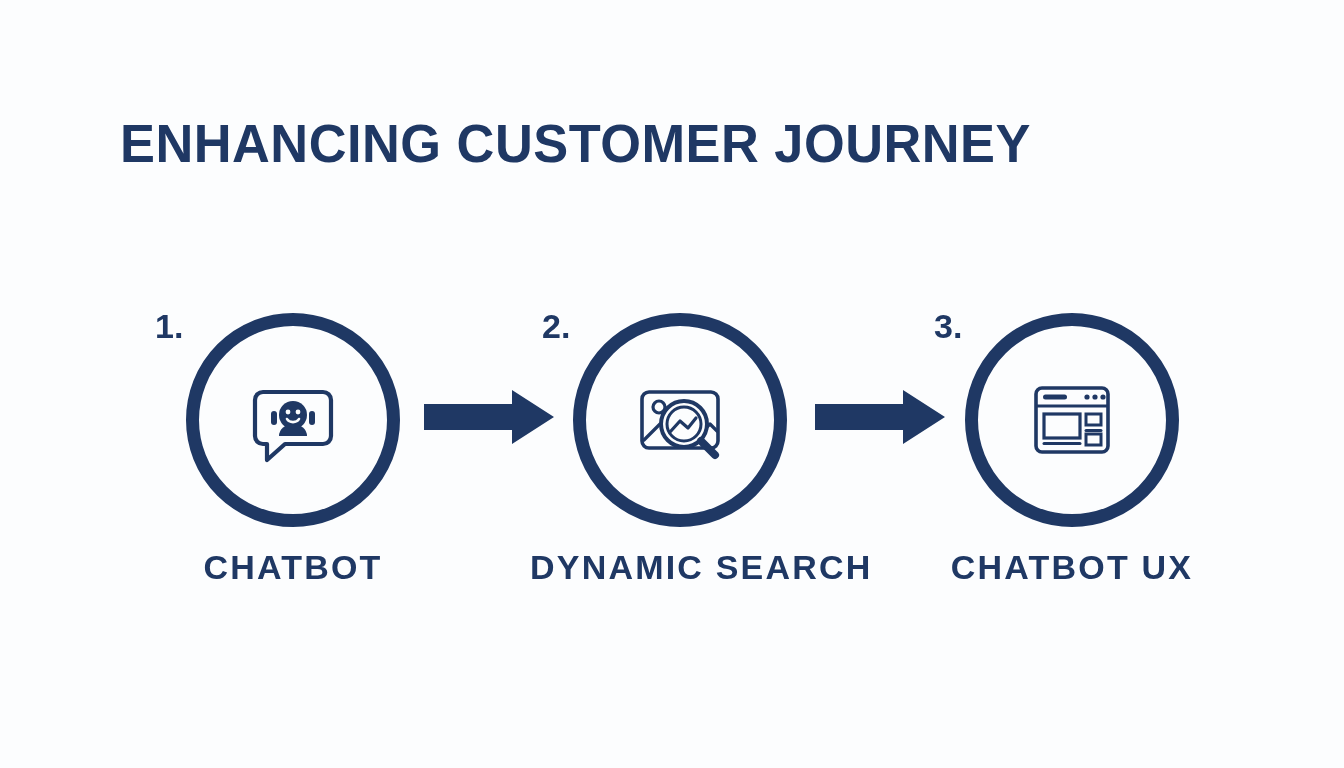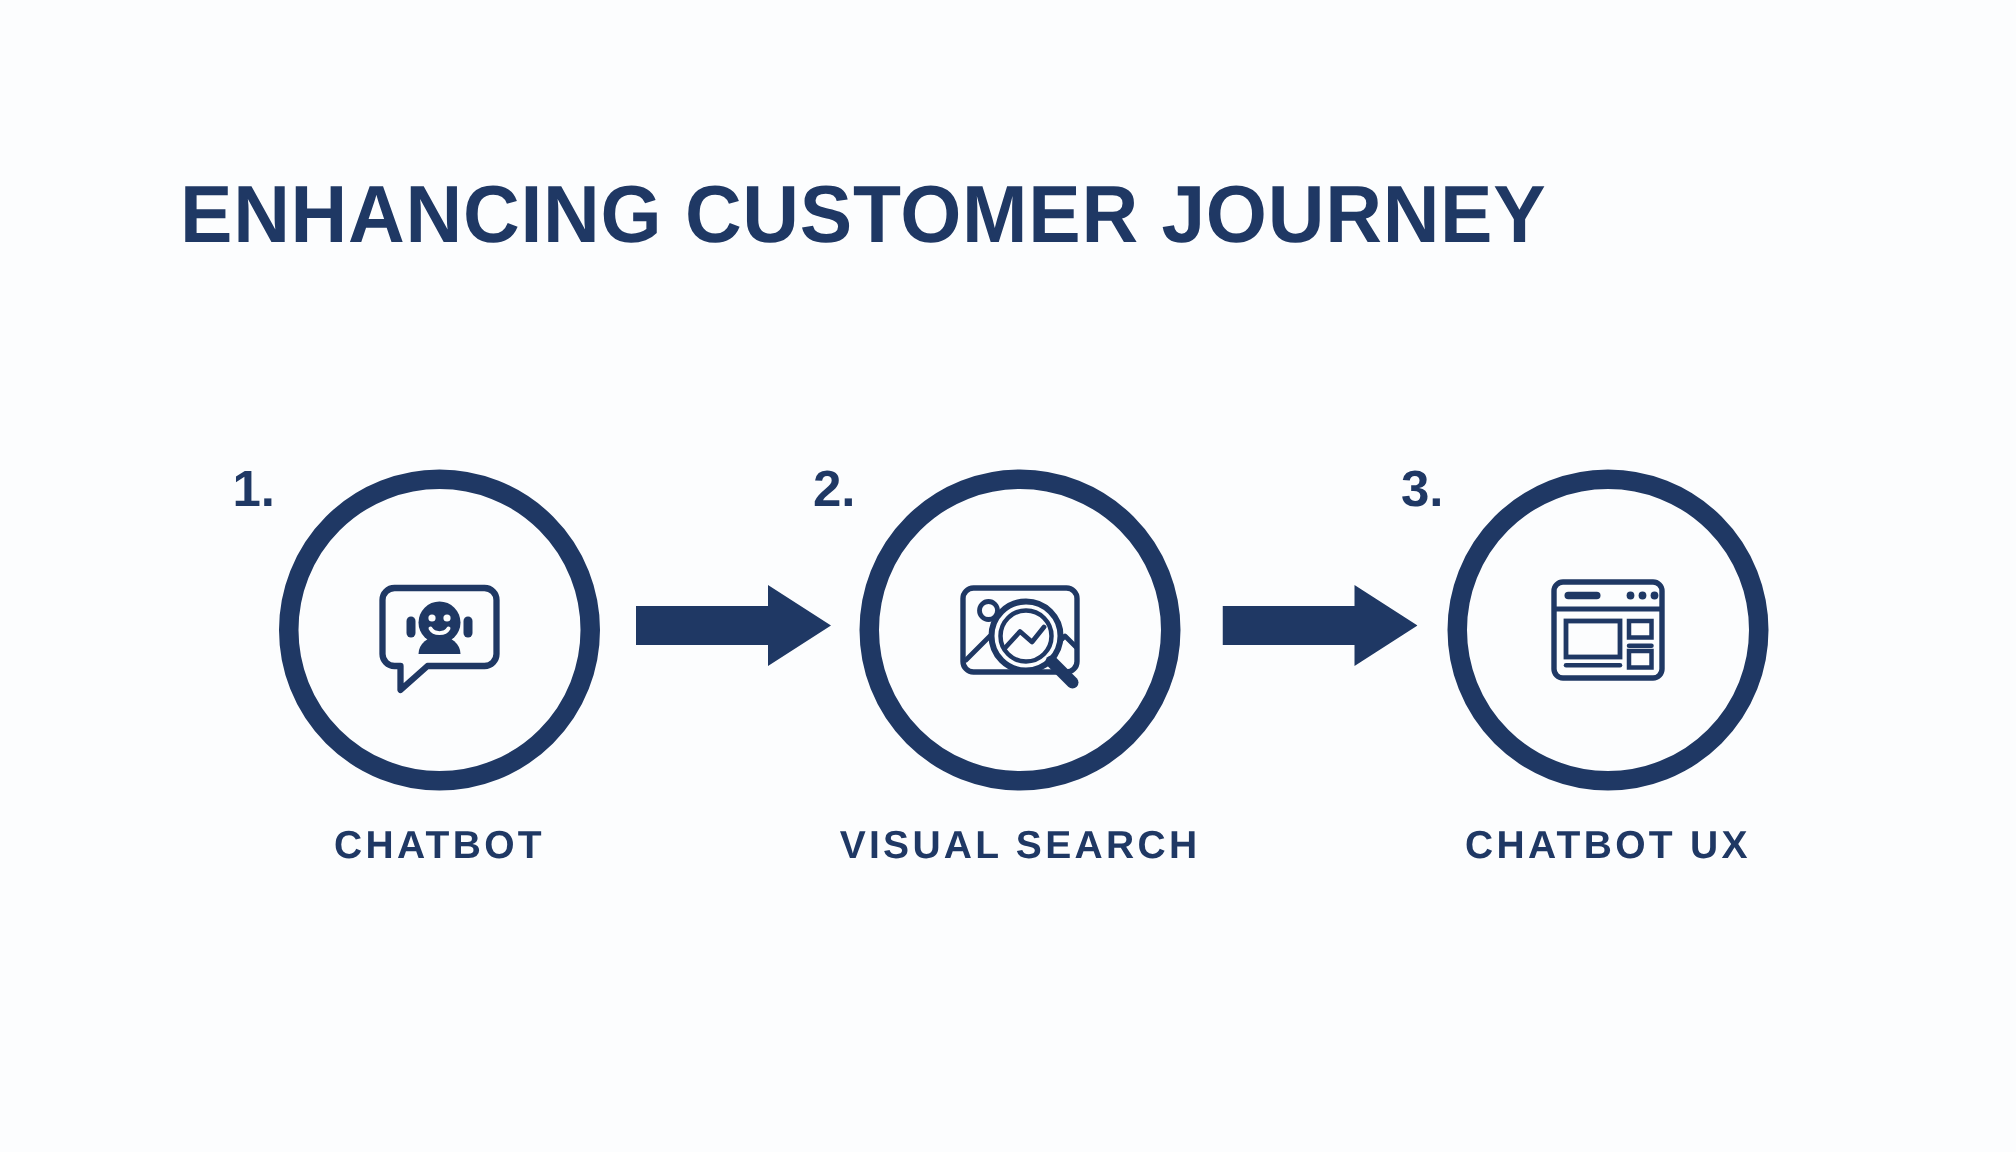--- a/index.html
+++ b/index.html
@@ -89,21 +89,21 @@
     z-index: 2;
   }
   .step-icon svg { display: block; }
 
   .step-label {
     position: absolute;
     left: 0;
     top: 248px;
     width: 300px;
     text-align: center;
-    font-size: 26px;
+    font-size: 34px;
     font-weight: bold;
     letter-spacing: 2.2px;
     color: #1f3864;
     white-space: nowrap;
   }
 
   
   .arrow {
     position: absolute;
     top: 388px;
@@ -164,21 +164,21 @@
           <circle cx="50" cy="50" r="23" fill="#fcfdfe"></circle>
           <circle cx="50" cy="50" r="23" stroke="#1f3864" stroke-width="4" fill="none"></circle>
           <circle cx="50" cy="50" r="17" stroke="#1f3864" stroke-width="3" fill="none"></circle>
 
           <path d="M36 58 L46 47 L54 54 L62 44" stroke="#1f3864" stroke-width="3.2" stroke-linecap="round" stroke-linejoin="round" fill="none"></path>
 
           <path d="M67 67 L81 81" stroke="#1f3864" stroke-width="8" stroke-linecap="round"></path>
           <path d="M67 67 L81 81" stroke="#fcfdfe" stroke-width="2" stroke-linecap="round" opacity="0"></path>
         </svg>
       </div>
-      <div class="step-label">VISUAL SEARCH</div>
+      <div class="step-label">DYNAMIC SEARCH</div>
     </div>
 
     <div class="step step-3">
       <div class="step-circle"></div>
       <div class="step-number">3.</div>
       <div class="step-icon">
         <svg width="92" height="92" viewBox="0 0 92 92" fill="none">
 
           <rect x="10" y="14" width="72" height="64" rx="6" stroke="#1f3864" stroke-width="3.6" fill="none"></rect>
 

